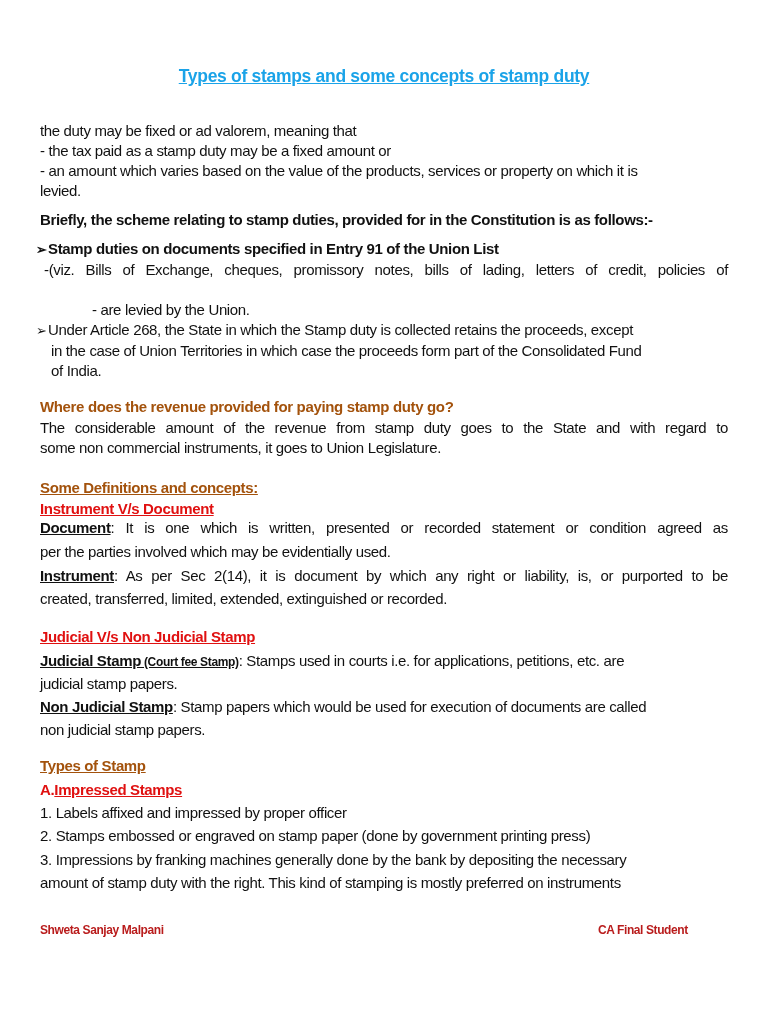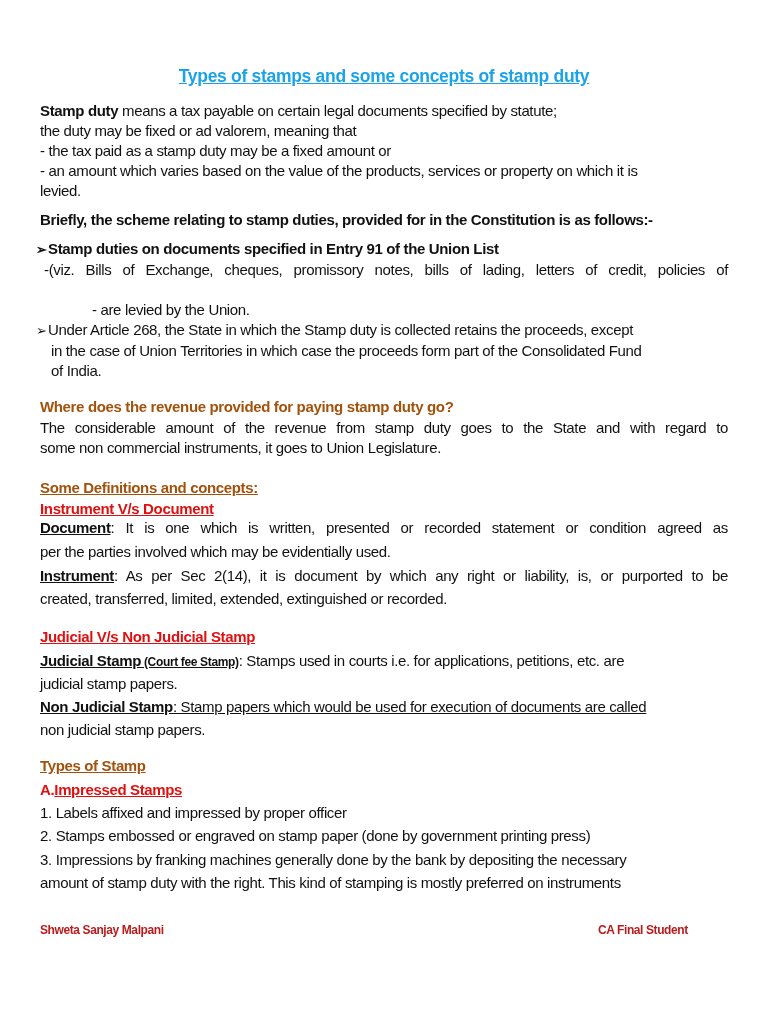--- a/index.html
+++ b/index.html
@@ -19,23 +19,20 @@
     .footer { font-size: 12px; font-weight: bold; letter-spacing: -0.4px; color: #b91c1c; }
     .arrow { display: inline-block; width: 12px; font-size: 13px; }
   </style>
 </head>
 <body>
 
 <div class="page">
 
   <div class="abs title">Types of stamps and some concepts of stamp duty</div>
 
-  <div class="abs txt" style="left:40px;top:101px;">
-    <span class="b">Stamp duty</span><span> means a tax payable on certain legal documents specified by statute;</span>
-  </div>
   <div class="abs txt" style="left:40px;top:121px;"> the duty may be fixed or ad valorem, meaning that</div>
   <div class="abs txt" style="left:40px;top:141px;">- the tax paid as a stamp duty may be a fixed amount or</div>
   <div class="abs txt" style="left:40px;top:161px;">- an amount which varies based on the value of the products, services or property on which it is</div>
   <div class="abs txt" style="left:40px;top:181px;text-align:right;">levied.</div>
 
   <div class="abs txt b" style="left:40px;top:210px;">Briefly, the scheme relating to stamp duties, provided for in the Constitution is as follows:-</div>
 
   <div class="abs txt" style="left:36px;top:239px;font-weight:bold;">
     <span class="arrow">➢</span><span>Stamp duties on documents specified in Entry 91 of the Union List</span>
   </div>
@@ -61,21 +58,21 @@
   <div class="abs txt just" style="left:40px;width:688px;top:566px;">
     <span class="b u">Instrument</span><span>: As per Sec 2(14), it is document by which any right or liability, is, or purported to be</span>
   </div>
   <div class="abs txt" style="left:40px;top:589px;">created, transferred, limited, extended, extinguished or recorded.</div>
 
   <div class="abs txt red u" style="left:40px;top:627px;">Judicial V/s Non Judicial Stamp</div>
   <div class="abs txt" style="left:40px;top:651px;">
     <span class="b u"><span>Judicial Stamp</span><span class="small"> (Court fee Stamp)</span></span><span>: Stamps used in courts i.e. for applications, petitions, etc. are</span>
   </div>
   <div class="abs txt" style="left:40px;top:674px;">judicial stamp papers.</div>
-  <div class="abs txt" style="left:40px;top:697px;text-decoration:underline;">
+  <div class="abs txt" style="left:40px;top:697px;">
     <span class="b u">Non Judicial Stamp</span><span>: Stamp papers which would be used for execution of documents are called</span>
   </div>
   <div class="abs txt" style="left:40px;top:720px;">non judicial stamp papers.</div>
 
   <div class="abs txt brown u" style="left:40px;top:756px;">Types of Stamp</div>
   <div class="abs txt red" style="left:40px;top:780px;">
     <span>A.</span><span class="u">Impressed Stamps</span>
   </div>
   <div class="abs txt" style="left:40px;top:803px;">1. Labels affixed and impressed by proper officer</div>
   <div class="abs txt" style="left:40px;top:826px;">2. Stamps embossed or engraved on stamp paper (done by government printing press)</div>

